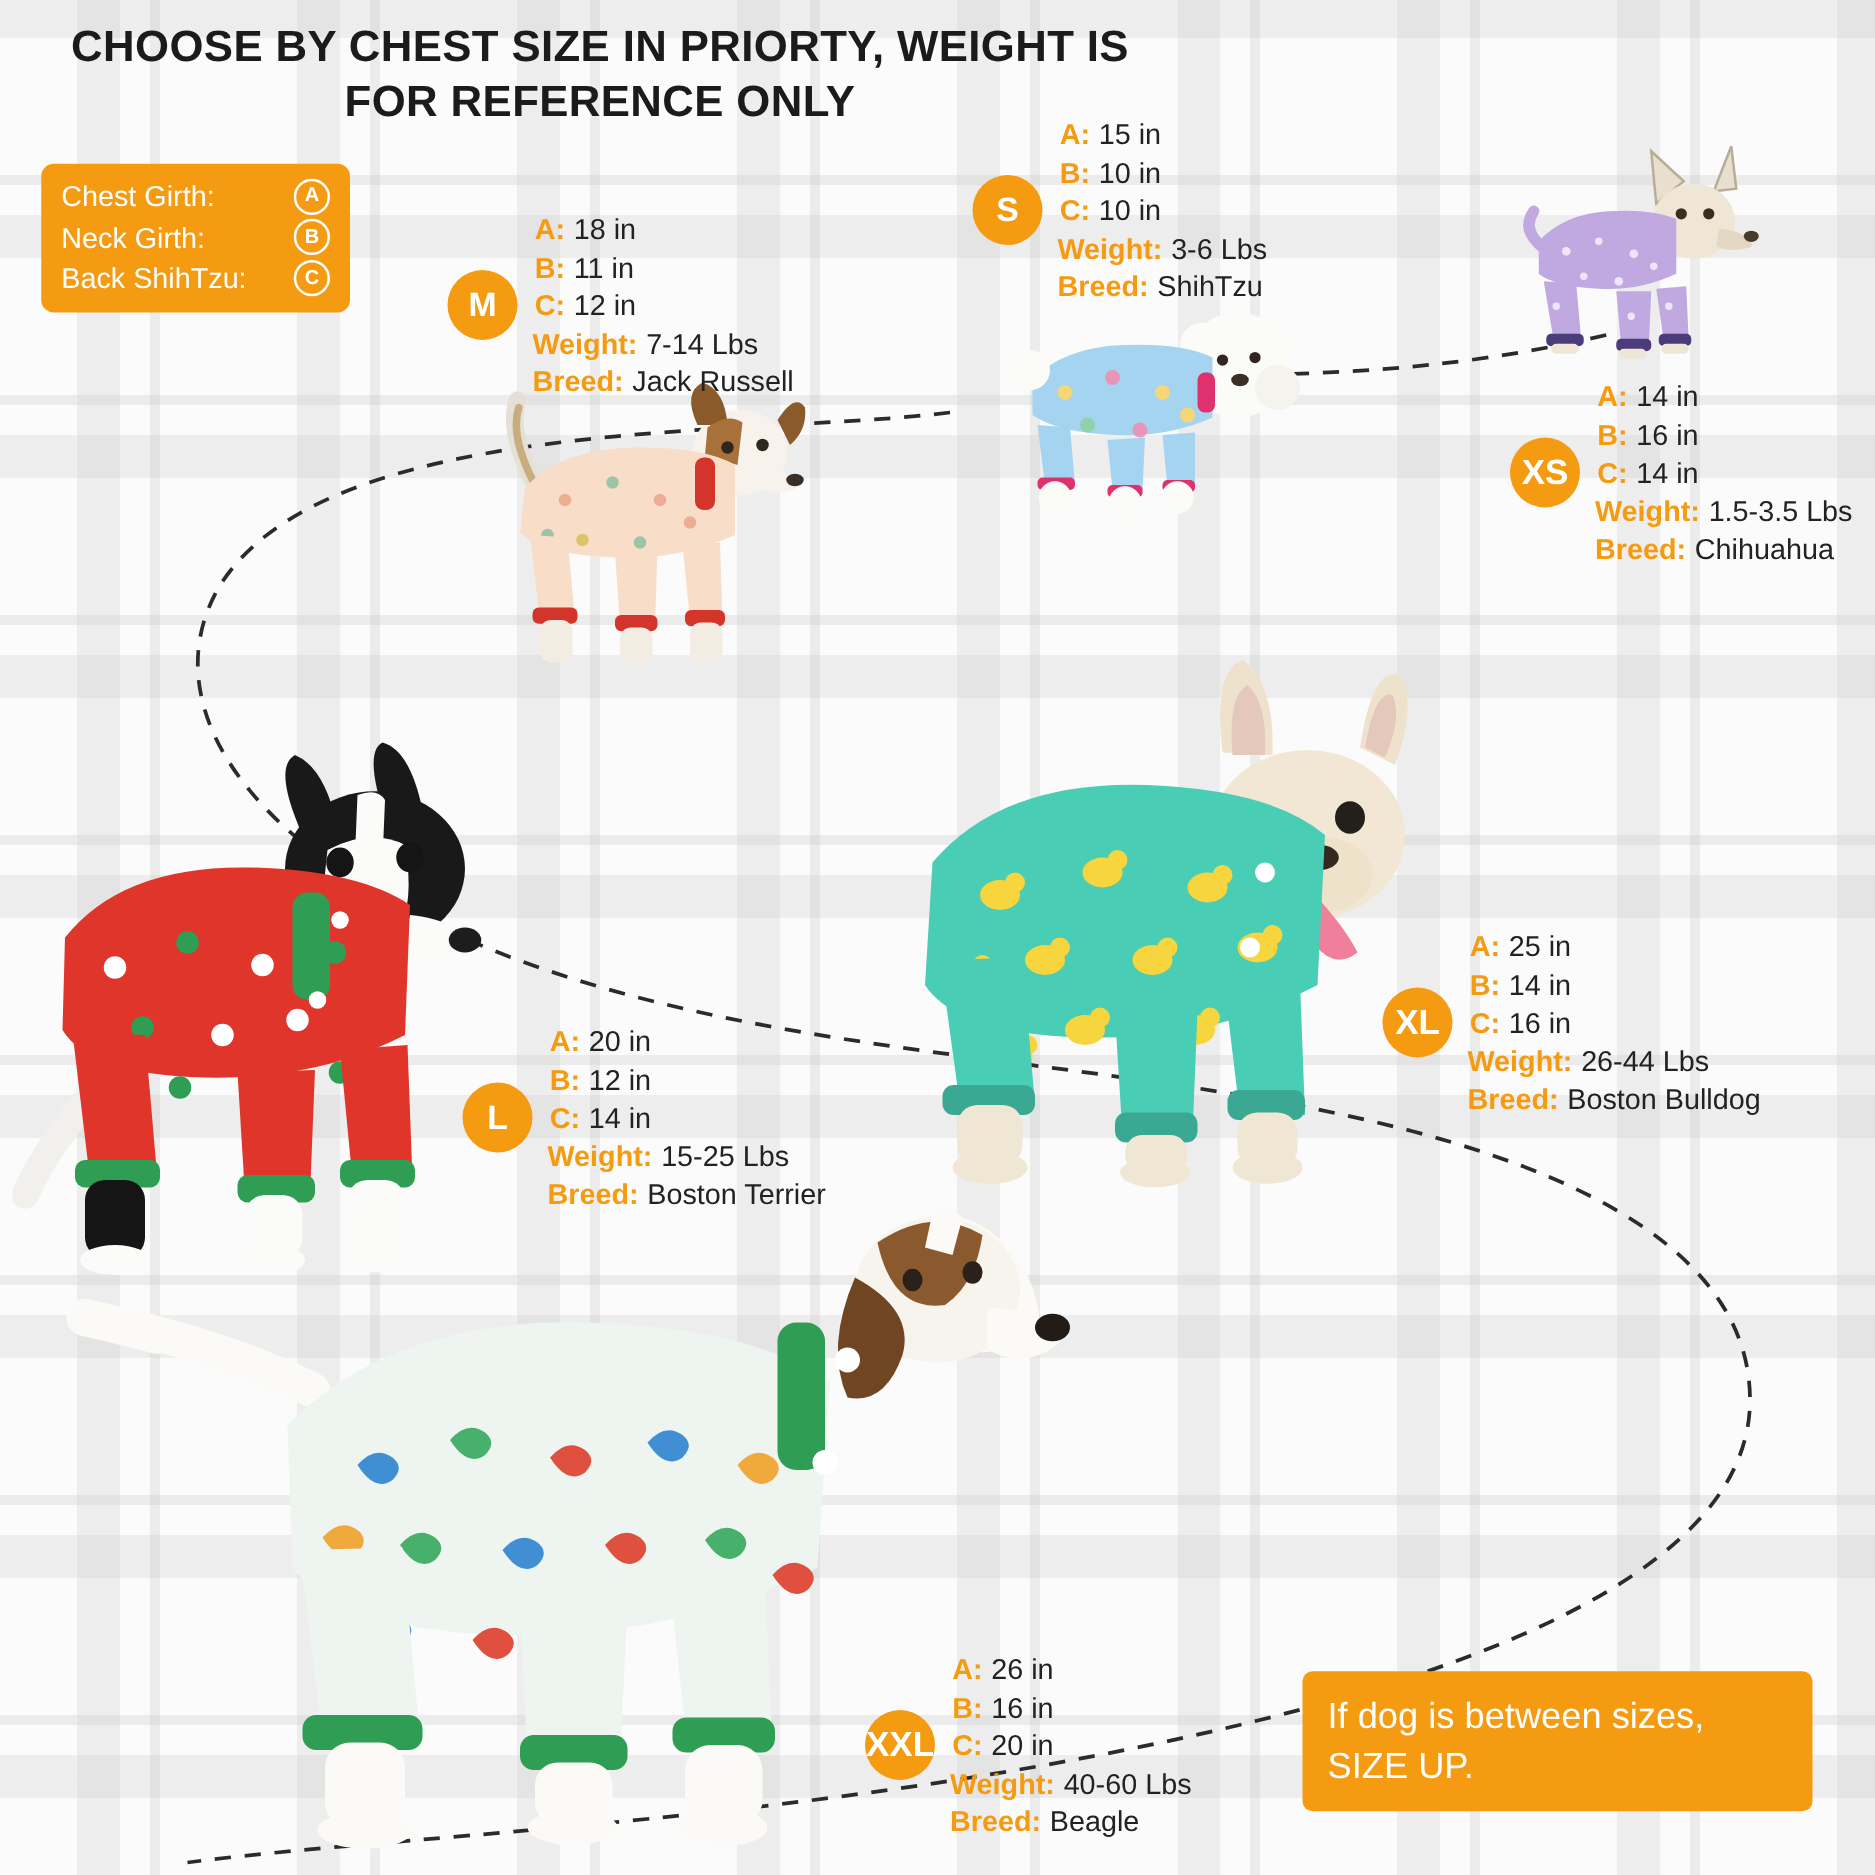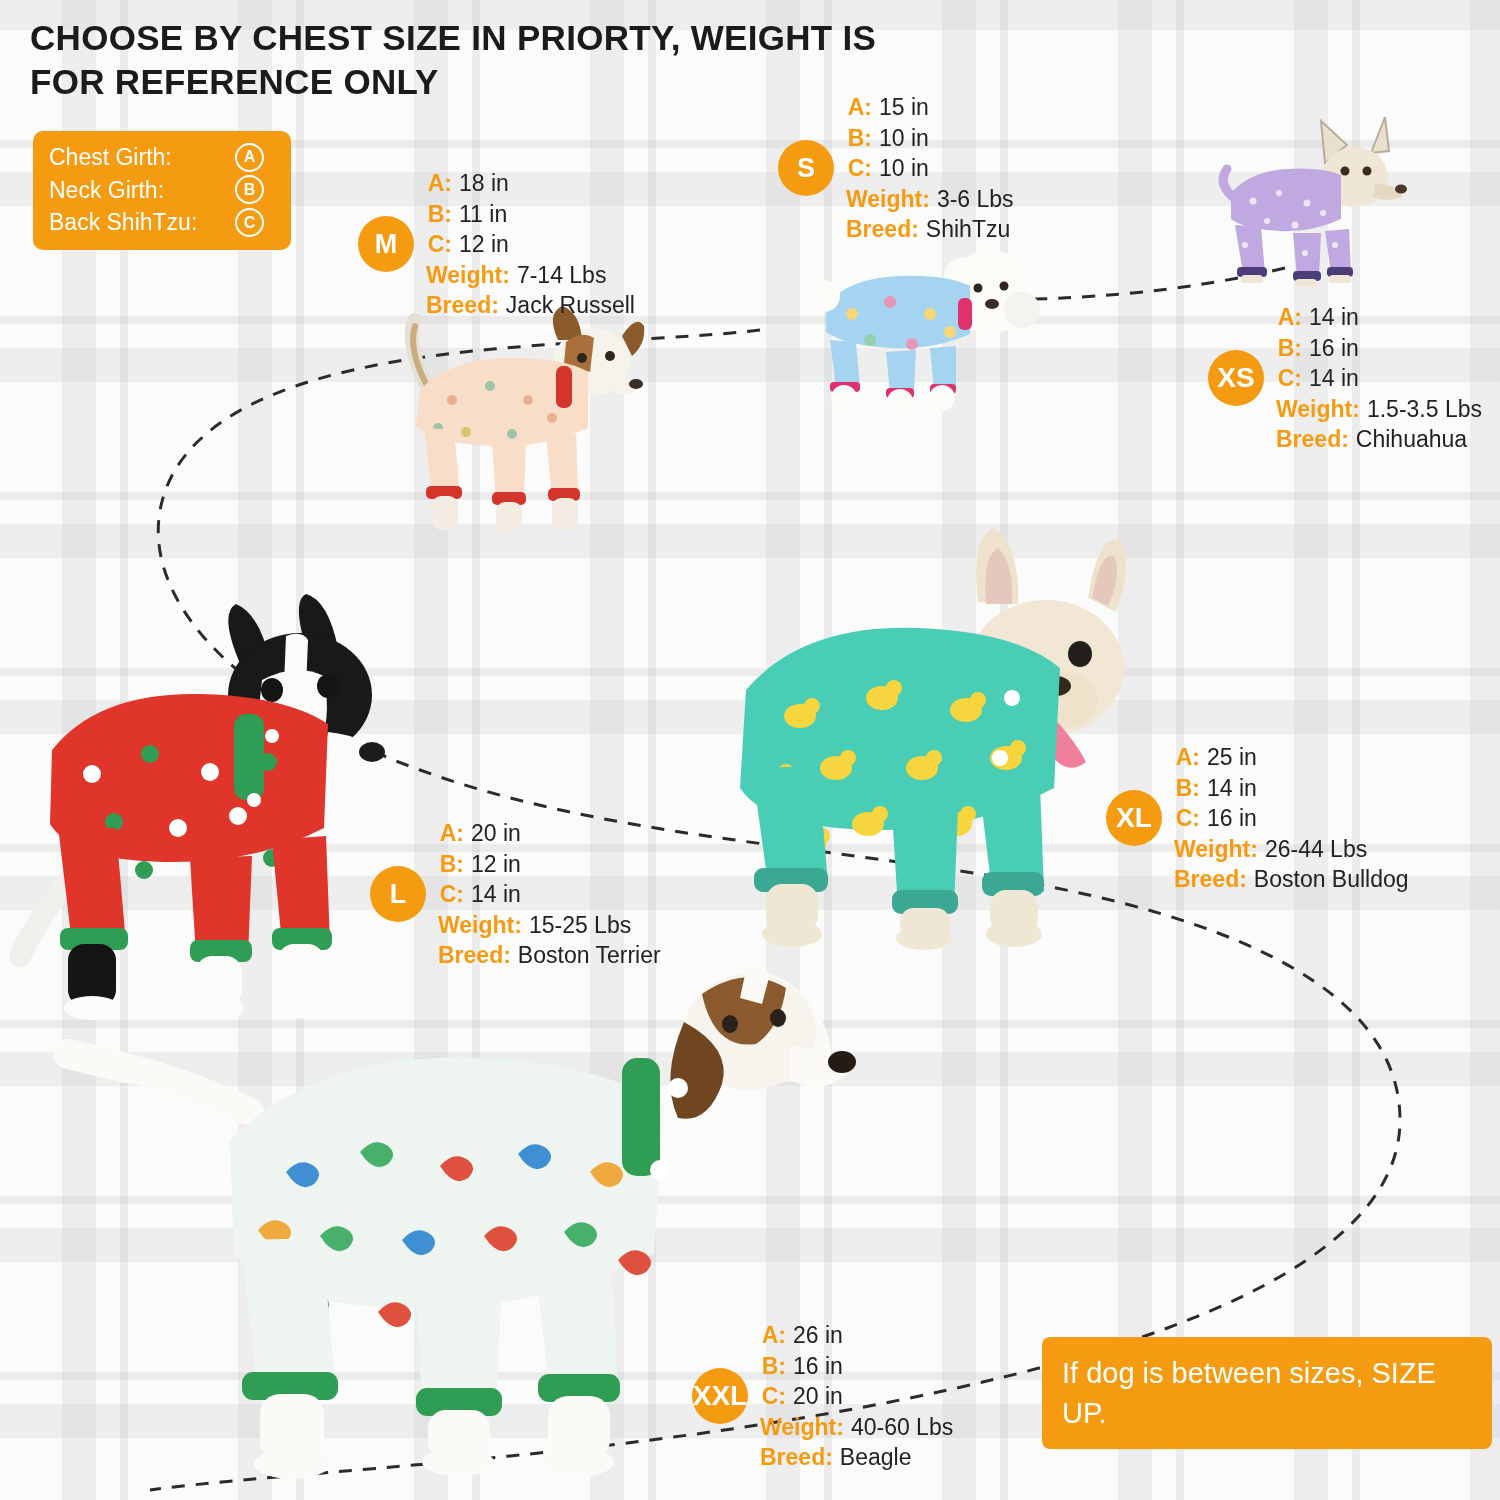--- a/index.html
+++ b/index.html
@@ -36,29 +36,30 @@
   .headline {
     position: absolute;
     left: 30px;
     top: 16px;
     width: 900px;
     font-size: 35px;
     font-weight: bold;
     line-height: 1.26;
     letter-spacing: 0.3px;
     color: #1b1b1b;
+    text-align: center;
   }
 
   .legend {
     position: absolute;
     left: 33px;
     top: 131px;
     background: #f59b12;
     border-radius: 10px;
-    padding: 10px 27px 11px 16px;
+    padding: 10px 16px 11px 16px;
     color: #ffffff;
     font-size: 23px;
     line-height: 1.42;
   }
   .legend-row {
     display: flex;
     align-items: center;
     white-space: nowrap;
   }
   .legend-label {
@@ -114,21 +115,21 @@
     padding-right: 7px;
   }
   .spec-line.ab .k { width: 26px; }
   .spec-line.word .k { width: auto; }
   .spec-line .v { color: #222; }
 
   .tip {
     position: absolute;
     left: 1042px;
     top: 1337px;
-    width: 450px;
+    width: 408px;
     background: #f59b12;
     border-radius: 8px;
     color: #fff;
     font-size: 29px;
     line-height: 1.38;
     padding: 16px 20px;
     box-sizing: border-box;
   }
 
   .dog {

